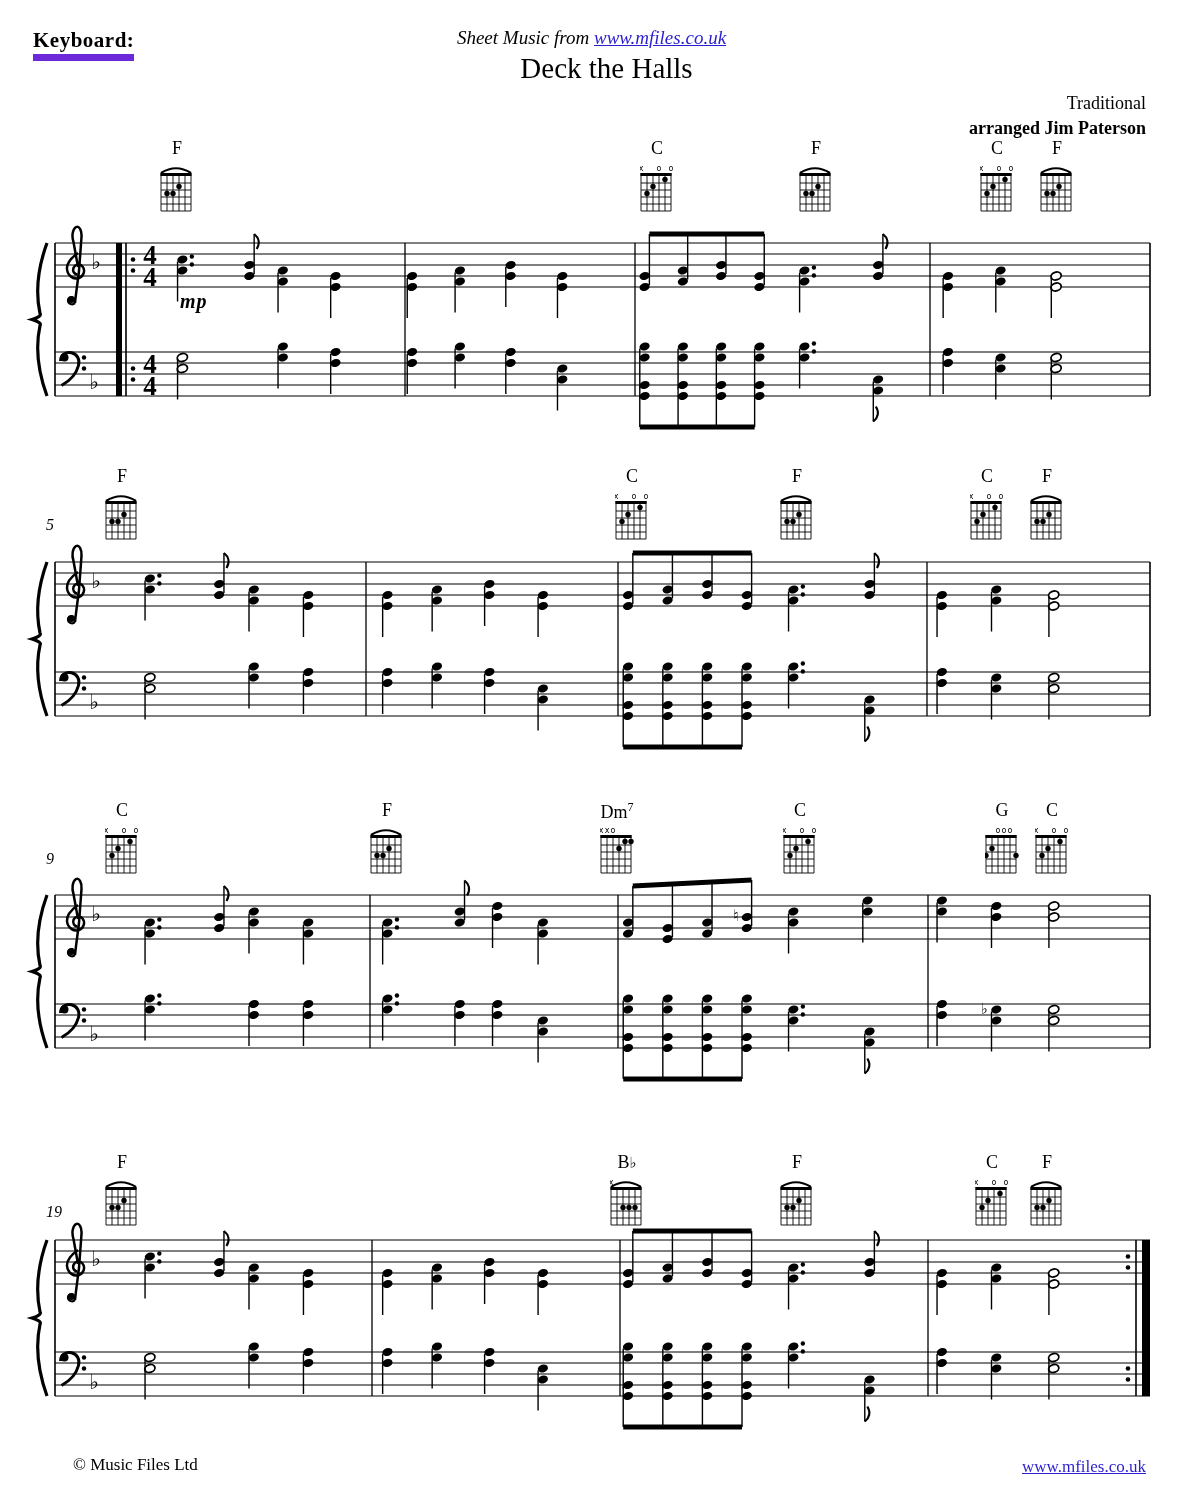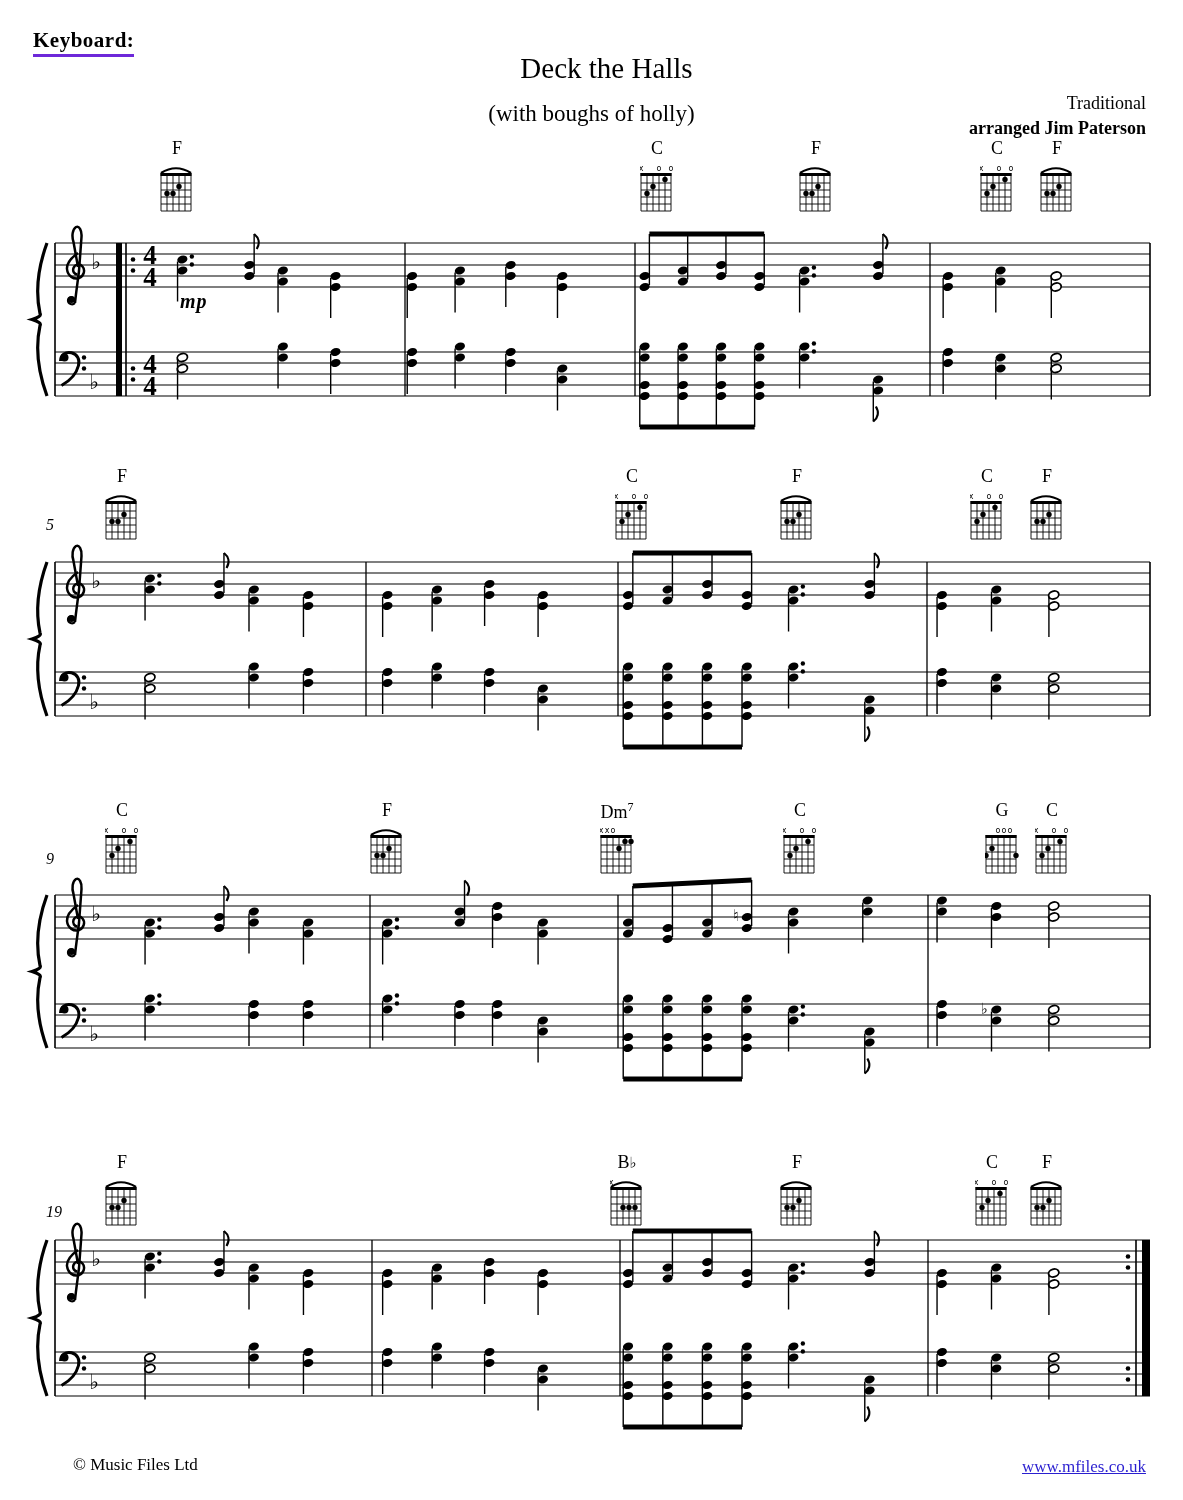--- a/index.html
+++ b/index.html
@@ -1,20 +1,20 @@
 <!DOCTYPE html>
 <html><head>
 <meta charset="utf-8">
 <style>
   html,body{margin:0;padding:0;background:#888;}
   .page{position:relative;width:1183px;height:1500px;background:#ffffff;margin:0 auto;
         font-family:"Liberation Serif", serif;color:#000;overflow:hidden;}
   #score{position:absolute;left:0;top:0;}
   .abs{position:absolute;}
-  .kbd{left:33px;top:28px;font-size:21px;font-weight:bold;border-bottom:3px solid #6d28d9;padding-bottom:1px;letter-spacing:.5px;}
+  .kbd{left:33px;top:28px;font-size:21px;font-weight:bold;border-bottom:7px solid #6d28d9;padding-bottom:1px;letter-spacing:.5px;}
   .srcline{left:0;top:27px;width:100%;text-align:center;font-size:19px;font-style:italic;}
   .link{color:#2a1fd0;text-decoration:underline;cursor:pointer;}
   .title{left:15px;top:52px;width:100%;text-align:center;font-size:29px;}
   .subtitle{left:0;top:101px;width:100%;text-align:center;font-size:23px;}
   .credit1{right:37px;top:93px;font-size:18px;}
   .credit2{right:37px;top:118px;font-size:18px;font-weight:bold;}
   .copyright{left:33px;top:1455px;font-size:17px;margin-left:40px;}
   .weblink{right:37px;top:1457px;font-size:17px;}
   .chord-label{position:absolute;width:84px;text-align:center;font-size:18px;}
   .chord-label .sup{font-size:12px;vertical-align:super;}
@@ -653,23 +653,25 @@
       <ellipse cx="996.3" cy="1357.5" rx="5.2" ry="3.9" transform="rotate(-18 996.3 1357.5)" fill="#000" stroke="#000" stroke-width="0"></ellipse>
       <ellipse cx="996.3" cy="1368.5" rx="5.2" ry="3.9" transform="rotate(-18 996.3 1368.5)" fill="#000" stroke="#000" stroke-width="0"></ellipse>
       <line x1="991.5" y1="1359.5" x2="991.5" y2="1399.5" stroke="#000" stroke-width="1.4"></line>
       <ellipse cx="1053.72" cy="1357.5" rx="5.2" ry="3.9" transform="rotate(-18 1053.72 1357.5)" fill="#fff" stroke="#000" stroke-width="1.8"></ellipse>
       <ellipse cx="1053.72" cy="1368.5" rx="5.2" ry="3.9" transform="rotate(-18 1053.72 1368.5)" fill="#fff" stroke="#000" stroke-width="1.8"></ellipse>
       <line x1="1048.92" y1="1359.5" x2="1048.92" y2="1399.5" stroke="#000" stroke-width="1.4"></line>
     </svg>
 
   <div class="abs kbd">Keyboard:</div>
 
+  <div class="abs srcline">
+    <span>Sheet Music from </span><span class="link">www.mfiles.co.uk</span>
+  </div>
 
   <div class="abs title">Deck the Halls</div>
-  <div class="abs subtitle">(with boughs of holly)</div>
   <div class="abs credit1">Traditional</div>
   <div class="abs credit2">arranged Jim Paterson</div>
 
   <div id="overlays">
       <div class="chord-label" style="left: 135px; top: 138px;"><span>F</span></div>
       <svg width="34" height="52" style="position: absolute; left: 160px; top: 164px;">
         <rect x="0.5" y="9" width="31" height="3" fill="#000"></rect>
         <line x1="1" y1="9" x2="1" y2="47" stroke="#000" stroke-width="0.9"></line>
         <line x1="7" y1="9" x2="7" y2="47" stroke="#000" stroke-width="0.9"></line>
         <line x1="13" y1="9" x2="13" y2="47" stroke="#000" stroke-width="0.9"></line>

